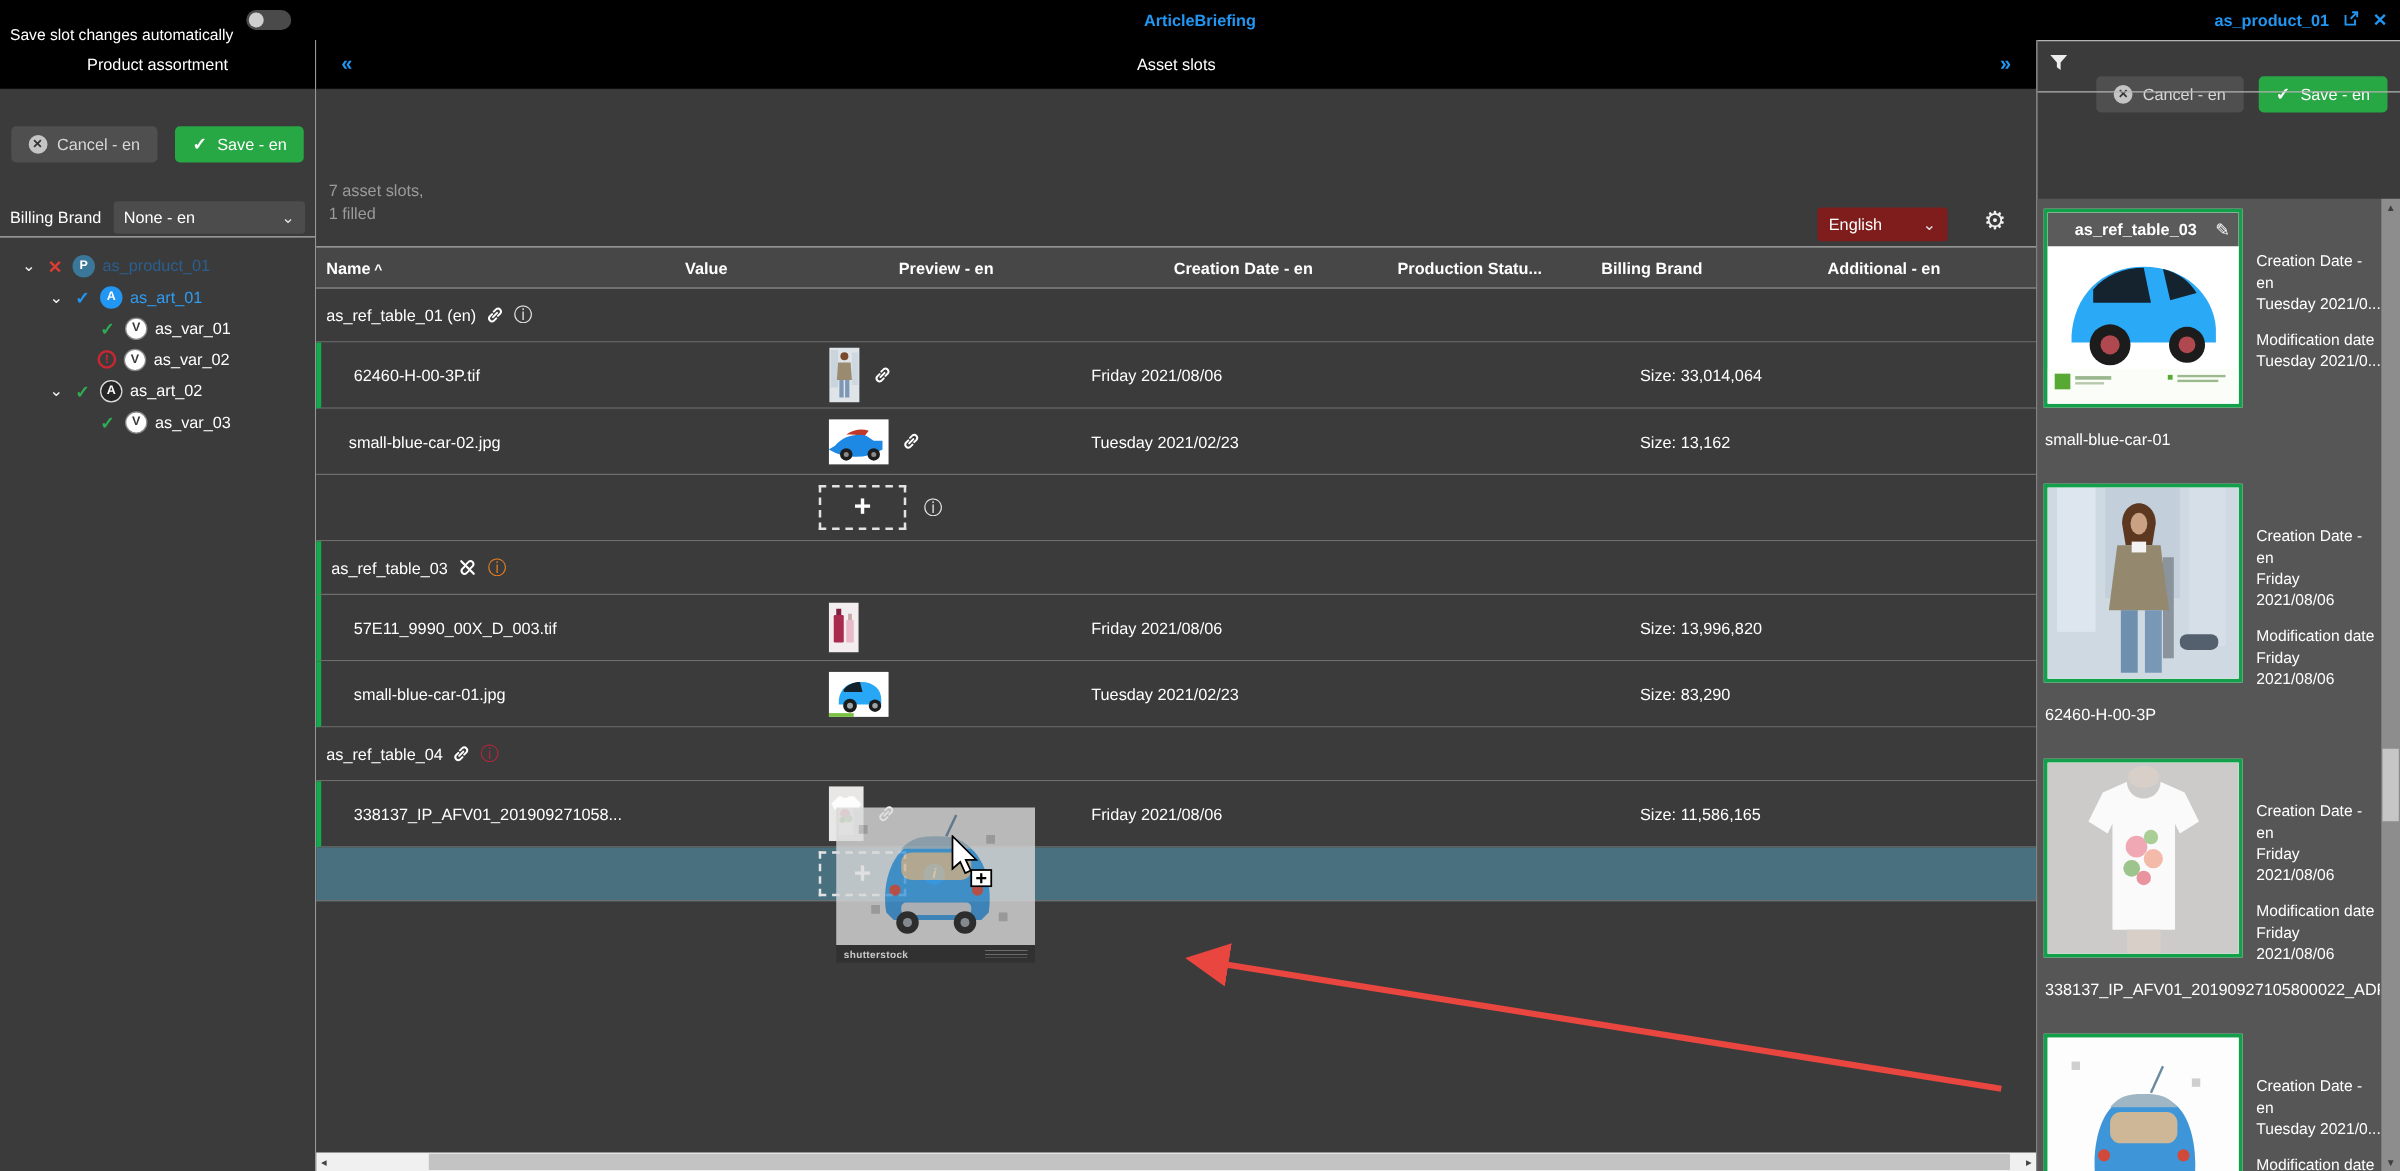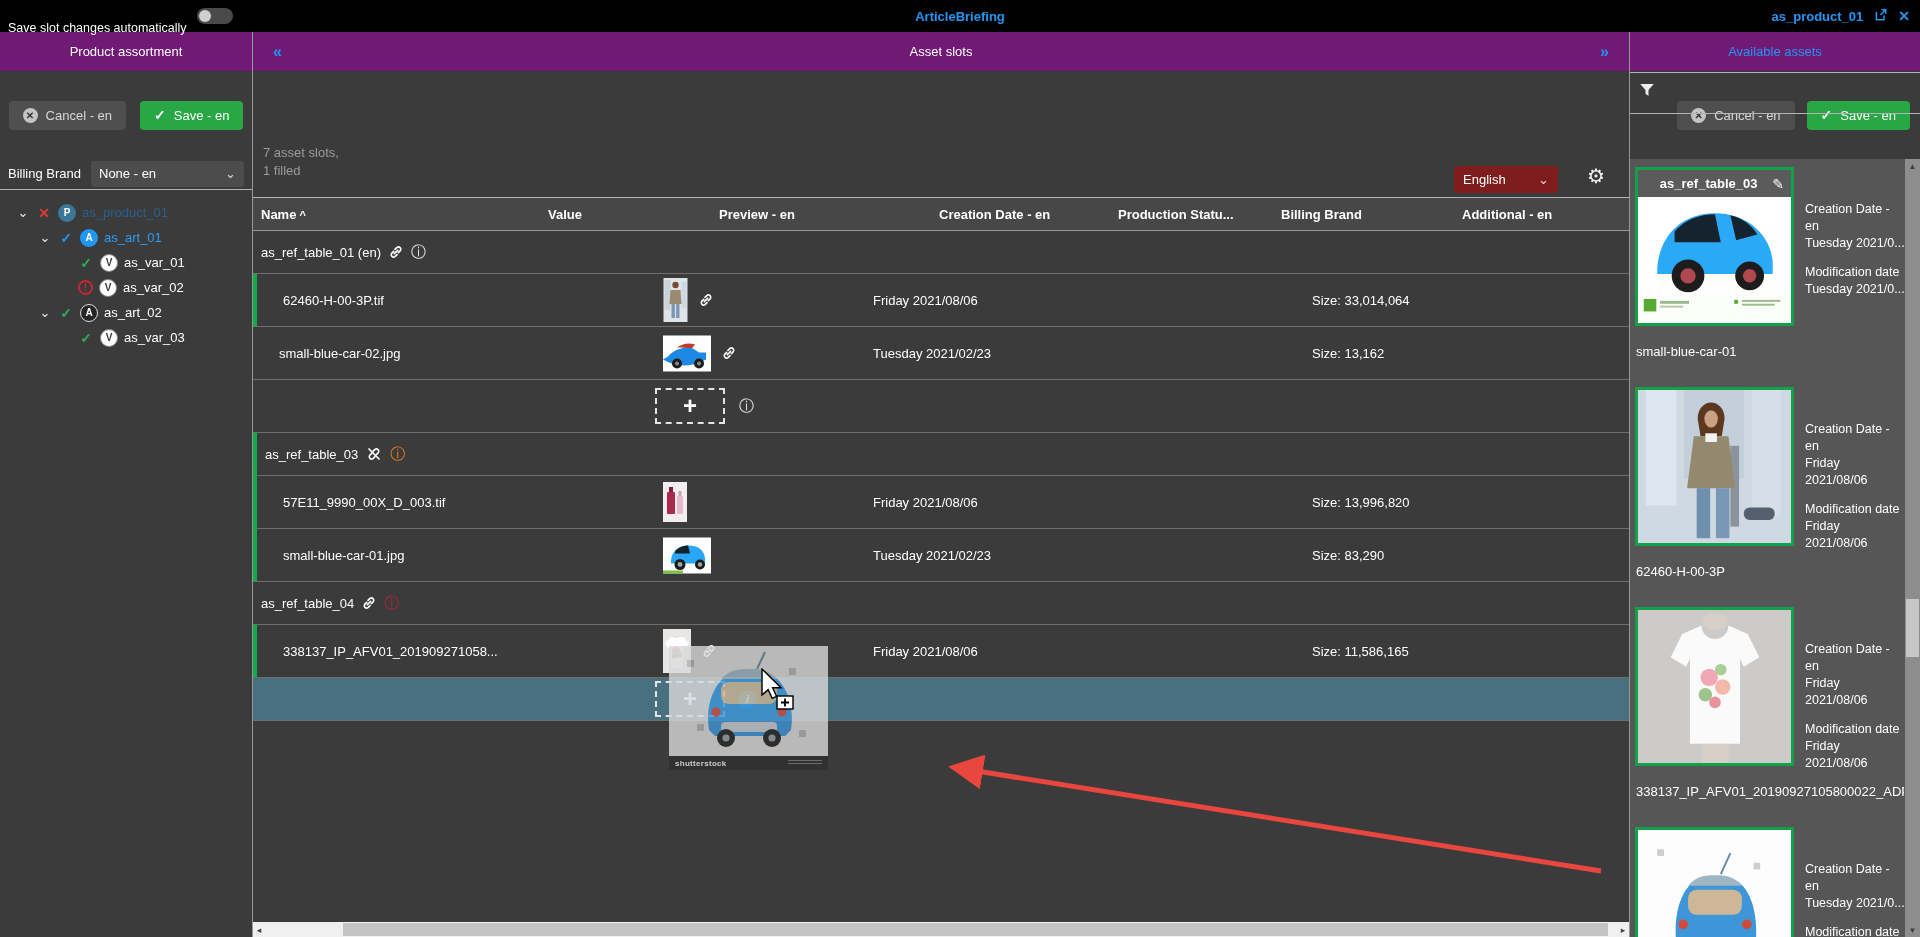--- a/index.html
+++ b/index.html
@@ -12,21 +12,21 @@
   .topbar { position:absolute; left:0; top:0; width:1920px; height:32px; background:#000;
             display:flex; align-items:center; z-index:30; }
   .topbar-left { display:flex; align-items:center; gap:10px; padding-left:8px; }
   .autosave-label { font-size:12.5px;margin-top:24px; }
   .toggle { width:36px; height:16px; border-radius:9px; background:#4a4a4a; position:relative; cursor:pointer; }
   .toggle .knob { position:absolute; left:2px; top:2px; width:12px; height:12px; border-radius:50%; background:#cfcfcf; }
   .topbar-title { position:absolute; left:0; right:0; text-align:center; color:#2196f3; font-weight:bold; font-size:13px; }
   .topbar-right { margin-left:auto; display:flex; align-items:center; gap:10px; padding-right:10px; color:#2196f3; font-weight:bold; z-index:2;}
   .topbar-right .glyph { font-size:14px; cursor:pointer; }
   
-  .panel-header { height:40px; background:#701a75; border-bottom:1px solid #383838;
+  .panel-header { height:40px; background:#000000; border-bottom:1px solid #383838;
                   display:flex; align-items:center; justify-content:center; font-size:13px; position:relative; }
   .left-panel  { position:absolute; left:0; top:32px; width:253px; height:905px; background:#3b3b3b; border-right:1px solid #979797; }
   .center-panel{ position:absolute; left:253px; top:32px; width:1376px; height:905px; background:#3b3b3b; }
   .right-panel { position:absolute; left:1629px; top:32px; width:291px; height:905px; background:#3b3b3b; border-left:1px solid #979797; }
   .btn-row { height:86px; display:flex; align-items:center; gap:14px; justify-content:center; }
   .btn { height:29px; border-radius:4px; display:inline-flex; align-items:center; gap:8px;
          padding:0 14px; font-size:13px; cursor:pointer; border:none; }
   .btn-cancel { background:#4f4f4f; color:#d8d8d8; }
   .btn-cancel .cico { width:15px; height:15px; border-radius:50%; background:#c4c4c4; color:#333;
                       display:inline-flex; align-items:center; justify-content:center; font-size:10px; font-weight:bold; }
@@ -393,23 +393,20 @@
   </div>
 
   <div class="hscroll">
     <span class="hs-arrow" style="left:0">◂</span>
     <div class="thumbbar"></div>
     <span class="hs-arrow" style="right:0">▸</span>
   </div>
 </div>
 
 <div class="right-panel">
-  <div class="panel-header">
-    <span style="color:#2196f3">Available assets</span>
-  </div>
   <div class="btn-row" style="justify-content:flex-end; padding-right:10px; gap:12px;">
     <button class="btn btn-cancel">
       <span class="cico">✕</span>
       <span>Cancel - en</span>
     </button>
     <button class="btn btn-save">
       <span class="sico">✓</span>
       <span>Save - en</span>
     </button>
   </div>

